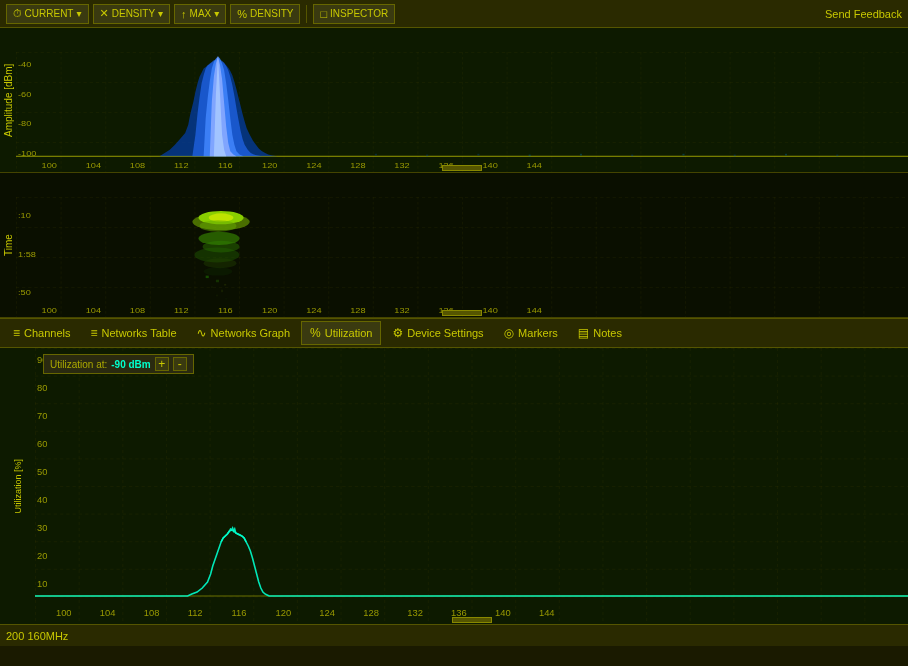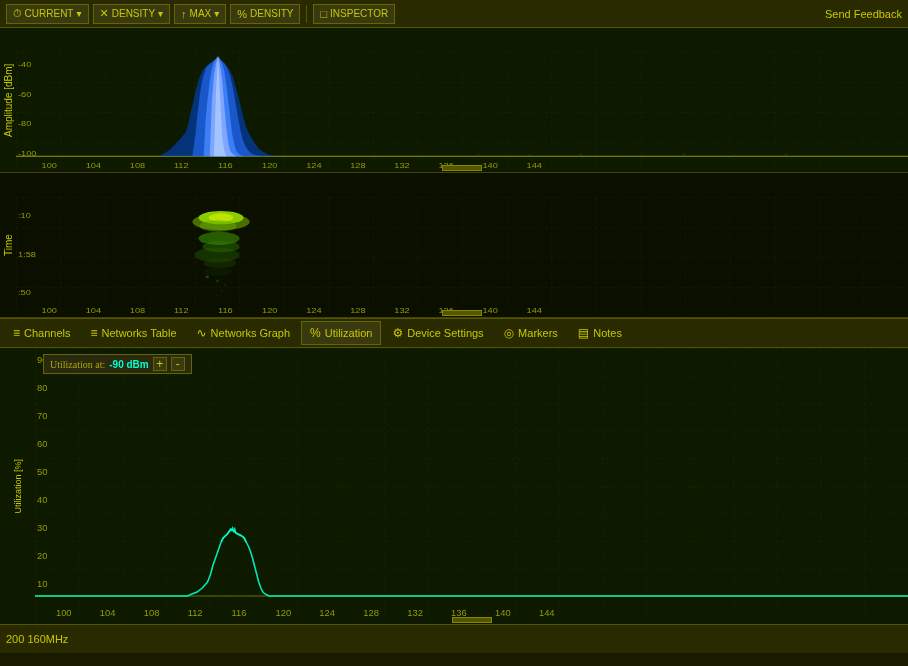--- a/index.html
+++ b/index.html
@@ -123,39 +123,39 @@
       display: flex;
       align-items: center;
       gap: 4px;
       background: #2a2a10;
       border: 1px solid #666600;
       padding: 2px 6px;
       font-size: 10px;
       color: #c8c800;
       z-index: 10;
     }
-    .util-control-bar .ctrl-label { color: #aaa800; font-family: Liberation Serif, serif; }
+    .util-control-bar .ctrl-label { color: #aaa800; }
     .util-control-bar .ctrl-value { color: #00ffcc; font-weight: bold; text-align: center; }
     .util-btn {
       background: #3a3a10;
       border: 1px solid #666600;
       color: #c8c800;
       width: 14px;
       height: 14px;
       display: flex;
       align-items: center;
       justify-content: center;
       cursor: pointer;
       font-size: 12px;
       line-height: 1;
     }
 
     
     .status-bar {
-      height: 29px;
+      height: 22px;
       background: #2a2a00;
       border-top: 1px solid #555500;
       display: flex;
       align-items: center;
       padding: 0 6px;
       font-size: 11px;
       color: #c8c800;
     }
 
     

